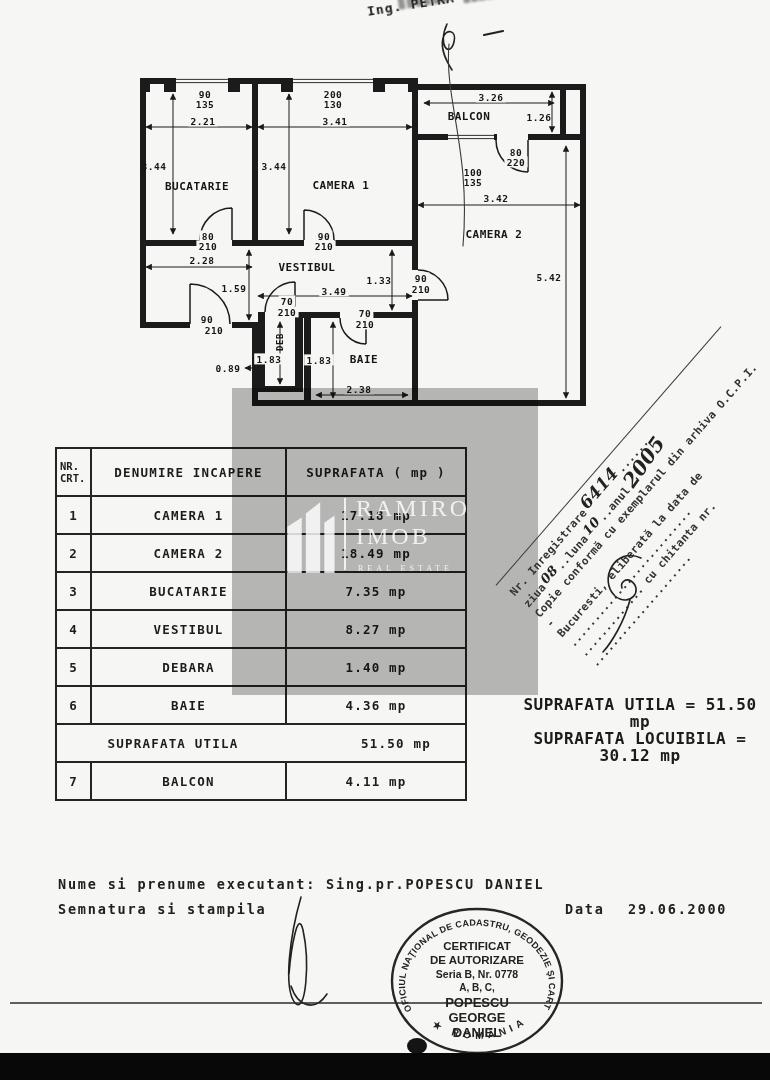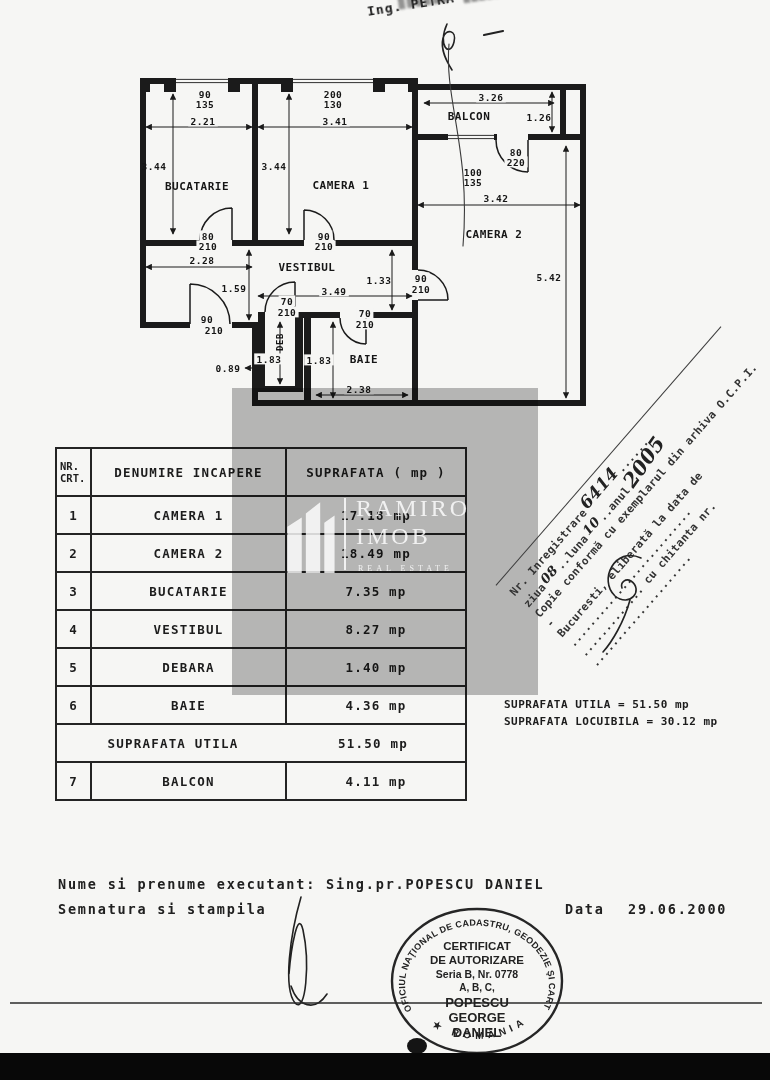--- a/index.html
+++ b/index.html
@@ -24,21 +24,21 @@
     fill:#161616;text-anchor:middle;letter-spacing:.5px;}
 
   
   #tbl{left:55px;top:447px;width:410px;border-collapse:collapse;table-layout:fixed;}
   #tbl th,#tbl td{border:2px solid #242424;font-weight:bold;color:#1c1c1c;
     font-size:12.5px;letter-spacing:1.2px;text-align:center;vertical-align:middle;padding:4px;}
   #tbl th{height:38px;}
   #tbl td{height:28px;}
   #tbl .h-nr{font-size:10.5px;text-align:left;padding-left:3px;white-space:pre-line;line-height:1.15;letter-spacing:0;}
   #tbl .trow{ }
-  #tbl .trow .in{display:flex;align-items:center;width:100%;}
+  #tbl .trow .in{display:flex;align-items:center;width:100%;gap:23px;}
   #tbl .tname{flex:0 0 56%;text-align:center;}
   #tbl .tval{flex:0 0 44%;text-align:center;}
 
   
   #wm-gray{left:232px;top:388px;width:306px;height:307px;
     background:rgba(122,122,122,.5);mix-blend-mode:multiply;}
   #wm-logo{left:282px;top:494px;width:190px;height:86px;opacity:.82;color:#fff;text-align:center;}
   #wm-logo .brand{position:absolute;left:74px;font-family:"Liberation Serif",serif;
     font-size:24px;letter-spacing:3px;line-height:1;}
   #wm-logo .tagline{position:absolute;left:76px;top:70px;font-family:"Liberation Serif",serif;
@@ -50,22 +50,22 @@
     font-size:11px;font-weight:bold;color:#333;letter-spacing:.3px;line-height:15px;}
   #ocpi::before{content:"";position:absolute;left:-4px;top:-9px;width:102%;
     border-top:1.5px solid #3c3c3c;}
   #ocpi .hw{font-family:"DejaVu Serif",serif;font-style:italic;font-weight:bold;
     color:#222;position:relative;top:-2px;margin:0 2px;}
   #ocpi .hw-reg{font-size:17px;}
   #ocpi .hw-sm{font-size:13px;}
   #ocpi .hw-year{font-size:20px;display:inline-block;transform:rotate(-6deg);}
 
   
-  #summary{left:504px;top:696px;width:248px;text-align:left;font-weight:bold;
-    font-size:11px;letter-spacing:.5px;line-height:17px;color:#1c1c1c;}
+  #summary{left:516px;top:696px;width:248px;text-align:center;font-weight:bold;
+    font-size:16px;letter-spacing:.5px;line-height:17px;color:#1c1c1c;}
 
   
   .foot{font-weight:bold;font-size:13.5px;letter-spacing:1.8px;color:#202020;}
   #foot-line1{left:58px;top:876px;}
   #foot-line2{left:58px;top:901px;}
   #foot-date-label{left:565px;top:901px;}
   #foot-date-value{left:628px;top:901px;}
 
   
   #round-stamp{left:380px;top:902px;}

